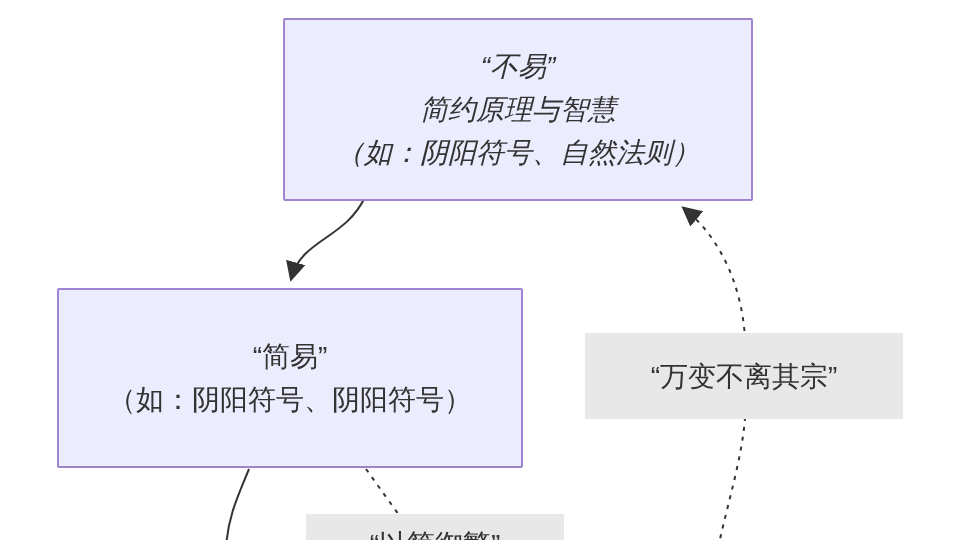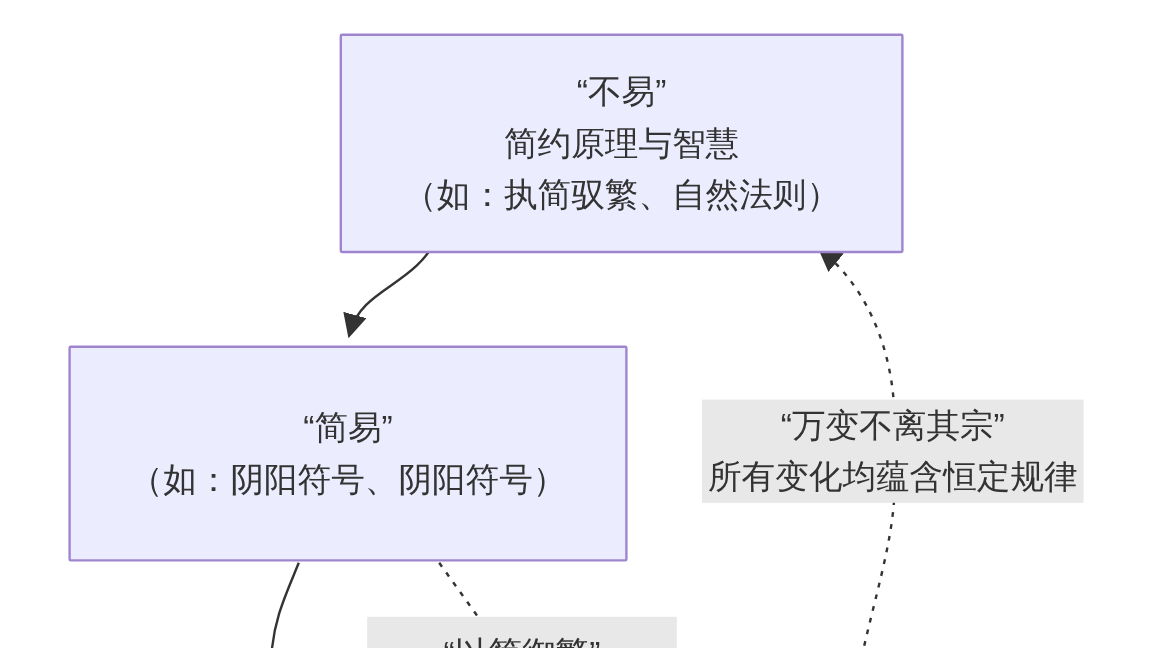--- a/index.html
+++ b/index.html
@@ -30,21 +30,21 @@
     box-sizing:border-box;
     background:var(--node-fill);
     border:2px solid var(--node-border);
     border-radius:2px;
     display:flex;flex-direction:column;
     justify-content:center;align-items:center;
     text-align:center;
     font-size:28px;line-height:43px;
     z-index:2;
   }
-  .node-buyi{left:283px;top:28px;width:470px;height:183px;}
+  .node-buyi{left:283px;top:18px;width:470px;height:183px;font-style:italic;}
   .node-jianyi{left:57px;top:288px;width:466px;height:180px;}
   .edge-label{
     position:absolute;
     box-sizing:border-box;
     background:var(--edge-label-bg);
     display:flex;flex-direction:column;
     justify-content:center;align-items:center;
     text-align:center;
     font-size:28px;line-height:43px;
     z-index:3;
@@ -70,30 +70,29 @@
     <path class="edge-dashed" marker-end="url(#ah)" d="M 718 548 C 728 502, 742 458, 745 418 C 747 392, 747 362, 745 338 C 742 288, 722 240, 686 210"></path>
 
     <path class="edge-solid" d="M 249 469 C 238 496, 228 516, 226 548"></path>
 
     <path class="edge-dashed" d="M 366 469 L 404 522"></path>
   </svg>
 
   <div class="node node-buyi">
     <div class="txt-line">“不易”</div>
     <div class="txt-line">简约原理与智慧</div>
-    <div class="txt-line">（如：执简驭繁、自然法则）</div>
+    <div class="txt-line">（如：阴阳符号、自然法则）</div>
   </div>
 
   <div class="node node-jianyi">
     <div class="txt-line">“简易”</div>
     <div class="txt-line">（如：阴阳符号、阴阳符号）</div>
   </div>
 
   <div class="edge-label edge-label-wanbian">
     <div class="txt-line">“万变不离其宗”</div>
-    <div class="txt-line">所有变化均蕴含恒定规律</div>
   </div>
 
   <div class="edge-label edge-label-yijian">
     <div class="txt-line">“以简御繁”</div>
   </div>
 
 </div>
 
 </body></html>

